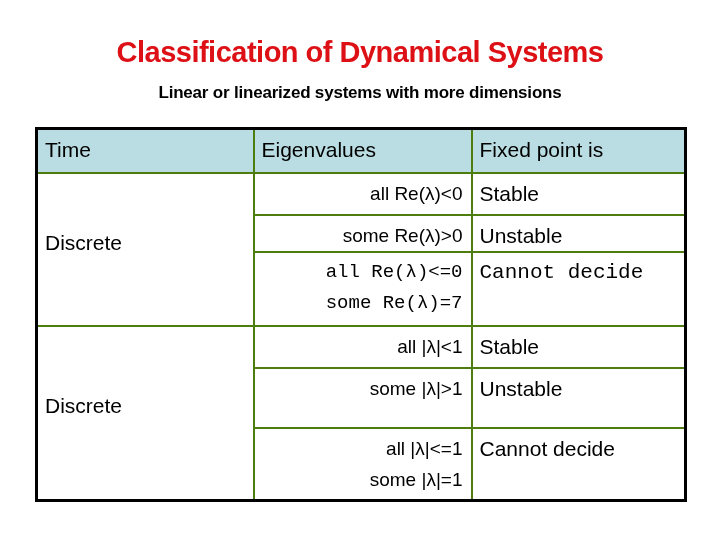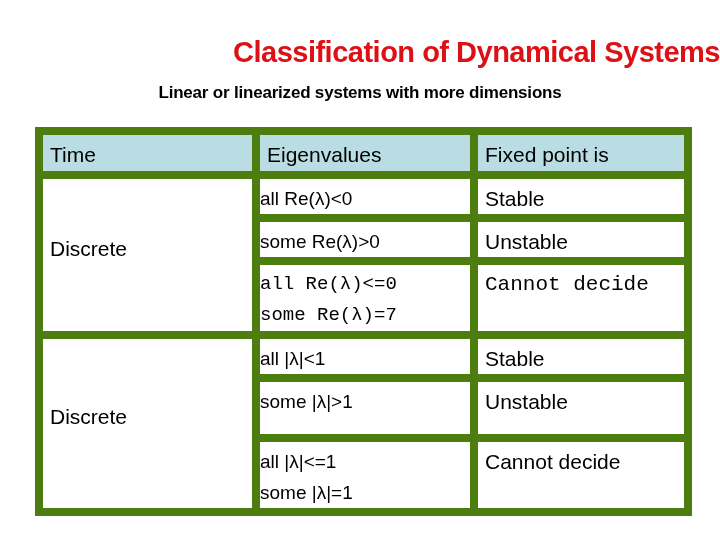--- a/index.html
+++ b/index.html
@@ -13,21 +13,21 @@
     height: 540px;
     background: #ffffff;
     overflow: hidden;
     font-family: "Liberation Sans", sans-serif;
   }
   #slide-title {
     position: absolute;
     top: 36px;
     left: 0;
     width: 720px;
-    text-align: right;
+    text-align: center;
     font-size: 29px;
     font-weight: bold;
     letter-spacing: -0.5px;
     color: #dd1016;
   }
   #slide-subtitle {
     position: absolute;
     top: 83px;
     left: 0;
     width: 720px;
@@ -41,21 +41,21 @@
     position: absolute;
     left: 35px;
     top: 127px;
     width: 649px;
     height: 363px;
     border-collapse: collapse;
     table-layout: fixed;
     border: 3px solid #000000;
   }
   #class-table td {
-    border: 8px solid #4d7c0f;
+    border: 2px solid #4d7c0f;
     vertical-align: top;
     padding: 4px 8px 0 0;
     color: #000000;
     line-height: 31px;
     overflow: hidden;
   }
   #class-table td.hd {
     background: #b9dde2;
     font-size: 21px;
     padding-left: 7px;
@@ -63,21 +63,21 @@
   }
   #class-table td.c-time {
     font-size: 21px;
     padding-left: 7px;
     vertical-align: middle;
     padding-top: 0;
     padding-bottom: 14px; 
   }
   #class-table td.c-eig {
     font-size: 19px;
-    text-align: left;
+    text-align: right;
   }
   #class-table td.c-fix {
     font-size: 21px;
     padding-left: 7px;
     text-align: left;
   }
   
   tr.rh-head  { height: 44px; }
   tr.rh-s1    { height: 42px; }
   tr.rh-s2    { height: 28px; }

